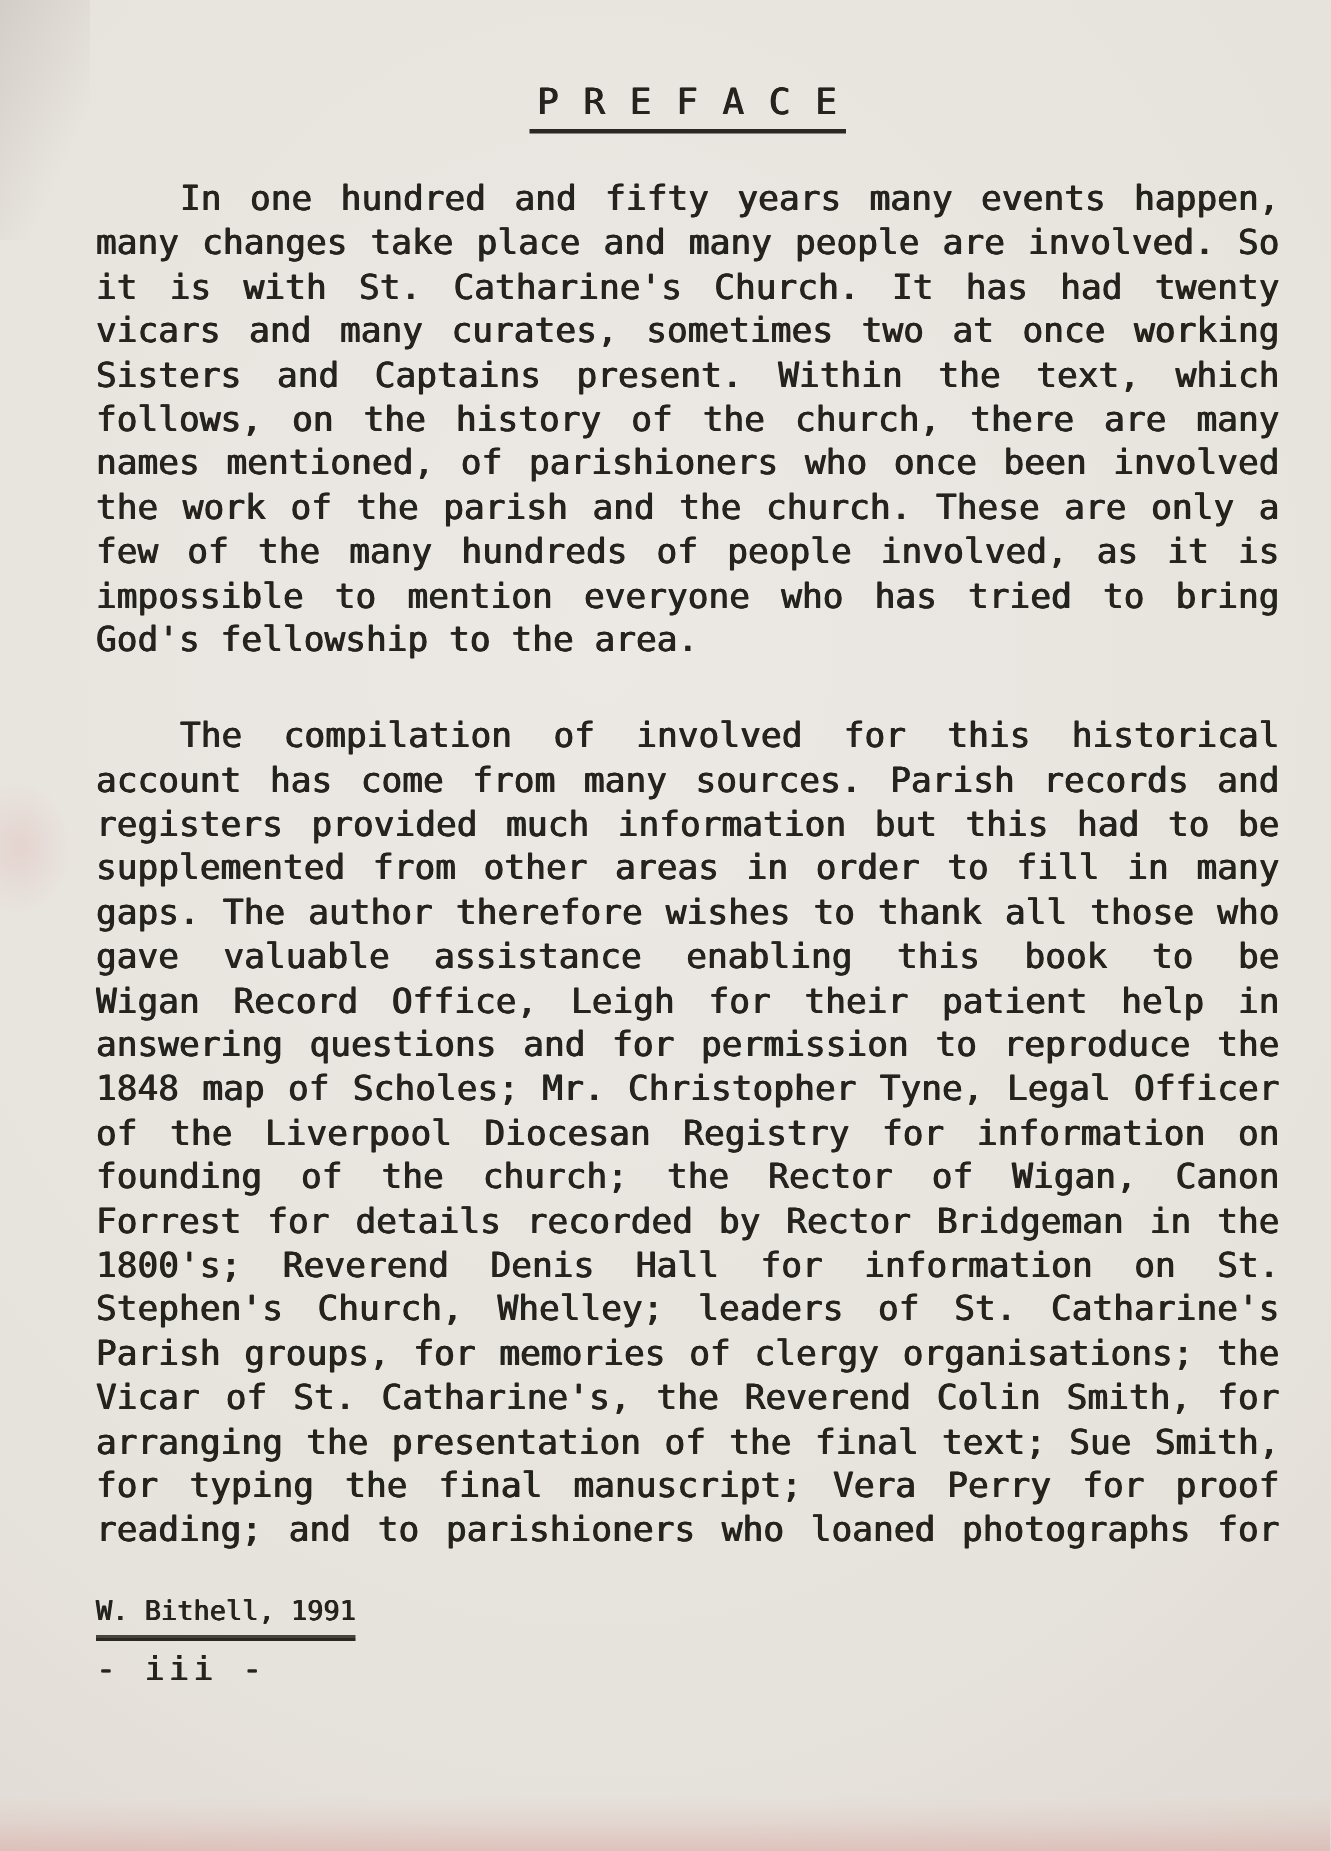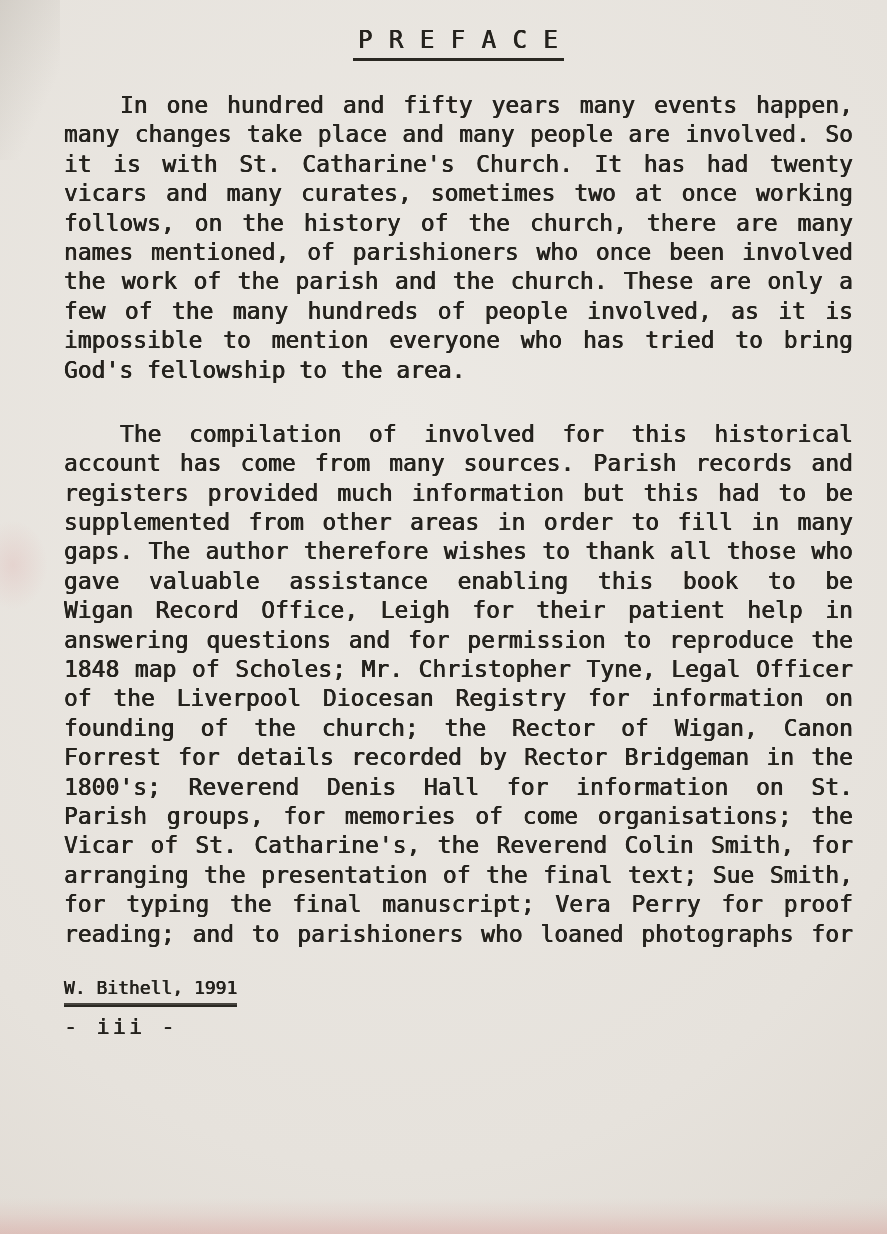--- a/index.html
+++ b/index.html
@@ -29,20 +29,21 @@
   .corner-shade{
     position:absolute;left:0;top:0;width:60px;height:160px;
     background:linear-gradient(115deg, rgba(120,112,100,0.18), rgba(120,112,100,0) 70%);
     pointer-events:none;
   }
   .page-content{
     position:absolute;left:64px;top:0;width:789px;
   }
   .typewriter{
     text-shadow:0.35px 0 0 currentColor, -0.35px 0 0 currentColor;
+    margin-top:28px;
   }
   .title-row{margin-top:26px;text-align:center;}
   .doc-title{
     display:inline-block;font-size:24px;letter-spacing:1px;
     padding:0 5px 4px 5px;border-bottom:3px solid #2a2822;
   }
   .para{margin:0;padding:0;}
   .para-1{margin-top:30px;}
   .para-2{margin-top:35px;}
   .line{
@@ -75,20 +76,21 @@
 
   <div class="title-row">
     <span class="doc-title">P R E F A C E</span>
   </div>
 
   <div class="para para-1">
       <div class="line first">In one hundred and fifty years many events happen,</div>
       <div class="line">many changes take place and many people are involved. So</div>
       <div class="line">it is with St. Catharine's Church. It has had twenty</div>
       <div class="line">vicars and many curates, sometimes two at once working in</div>
+      <div class="line">Sisters and Captains present. Within the text, which</div>
       <div class="line">follows, on the history of the church, there are many</div>
       <div class="line">names mentioned, of parishioners who once been involved in</div>
       <div class="line">the work of the parish and the church. These are only a</div>
       <div class="line">few of the many hundreds of people involved, as it is</div>
       <div class="line">impossible to mention everyone who has tried to bring</div>
       <div class="line last">God's fellowship to the area.</div>
     </div>
 
   <div class="para para-2">
       <div class="line first">The compilation of involved for this historical</div>
@@ -97,21 +99,22 @@
       <div class="line">supplemented from other areas in order to fill in many</div>
       <div class="line">gaps. The author therefore wishes to thank all those who</div>
       <div class="line">gave valuable assistance enabling this book to be</div>
       <div class="line">Wigan Record Office, Leigh for their patient help in</div>
       <div class="line">answering questions and for permission to reproduce the</div>
       <div class="line">1848 map of Scholes; Mr. Christopher Tyne, Legal Officer</div>
       <div class="line">of the Liverpool Diocesan Registry for information on the</div>
       <div class="line">founding of the church; the Rector of Wigan, Canon Malcolm</div>
       <div class="line">Forrest for details recorded by Rector Bridgeman in the</div>
       <div class="line">1800's; Reverend Denis Hall for information on St.</div>
-      <div class="line">Parish groups, for memories of come organisations; the</div>
+      <div class="line">Stephen's Church, Whelley; leaders of St. Catharine's</div>
+      <div class="line">Parish groups, for memories of clergy organisations; the</div>
       <div class="line">Vicar of St. Catharine's, the Reverend Colin Smith, for</div>
       <div class="line">arranging the presentation of the final text; Sue Smith,</div>
       <div class="line">for typing the final manuscript; Vera Perry for proof</div>
       <div class="line">reading; and to parishioners who loaned photographs for</div>
     </div>
 
   <div class="signature-row">
     <span class="signature">W. Bithell, 1991</span>
   </div>
 

